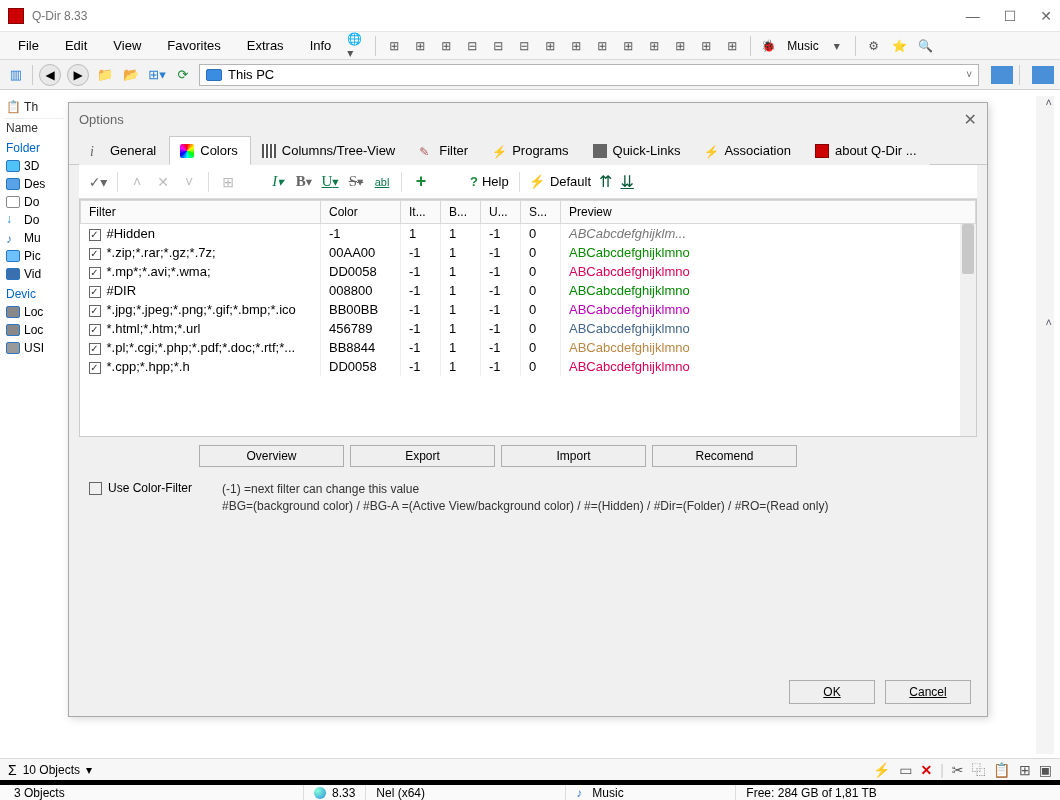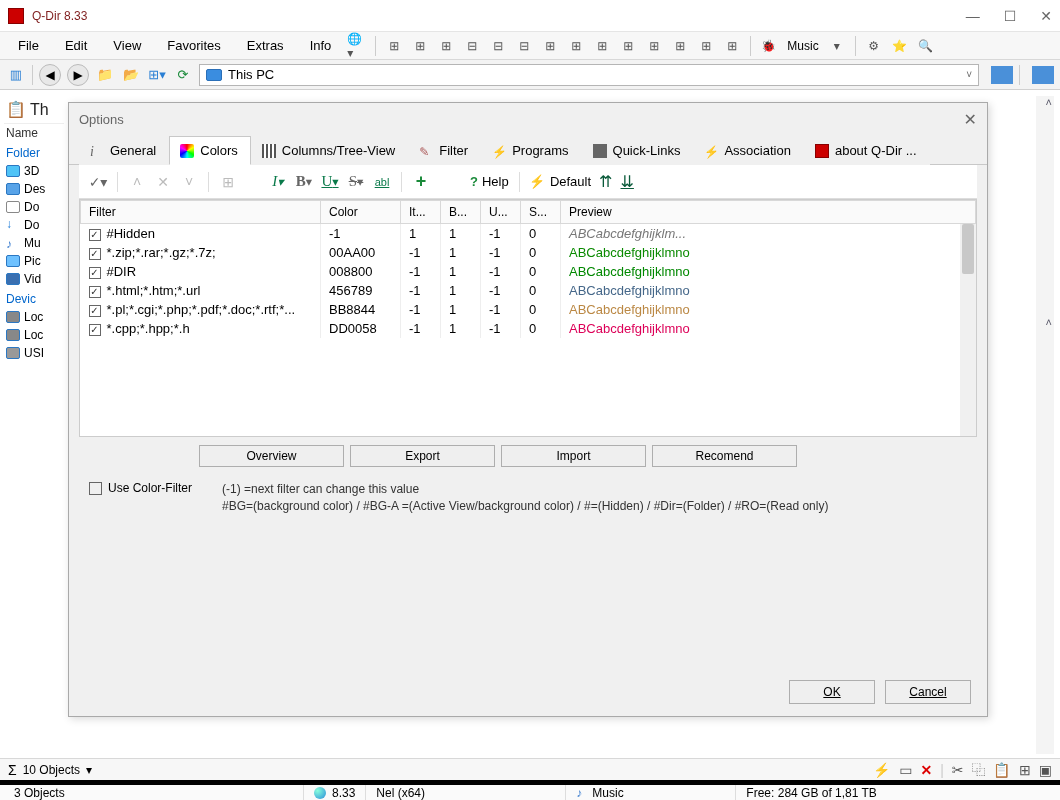--- a/index.html
+++ b/index.html
@@ -1,21 +1,21 @@
 <!DOCTYPE html>
 <html><head>
 <meta charset="utf-8">
 <style>
 * { box-sizing: border-box; margin: 0; padding: 0; font-family: 'Segoe UI', Tahoma, sans-serif; }
 body { background: #fff; width: 1060px; height: 800px; overflow: hidden; position: relative; font-size: 13px; }
 
 
 .titlebar { height: 32px; display: flex; align-items: center; padding: 0 8px; background: #fff; border-bottom: 1px solid #e5e5e5; }
 .titlebar .app-icon { width: 16px; height: 16px; background: #c00; border: 1px solid #800; margin-right: 8px; }
-.titlebar .title { font-size: 12px; color: #7f1d1d; }
+.titlebar .title { font-size: 12px; color: #737373; }
 .titlebar .winbuttons { margin-left: auto; display: flex; gap: 24px; color: #666; }
 .titlebar .winbuttons span { cursor: pointer; font-size: 14px; }
 
 
 .menubar { height: 28px; display: flex; align-items: center; padding: 0 6px; background: #f7f7f7; border-bottom: 1px solid #d8d8d8; gap: 2px; }
 .menubar .menuitem { padding: 4px 12px; font-size: 13px; cursor: pointer; }
 .menubar .micon { width: 20px; height: 20px; display: inline-flex; align-items: center; justify-content: center; cursor:pointer; font-size:12px; color:#555; margin: 0 2px;}
 .menubar .sep { width:1px; height:20px; background:#ccc; margin:0 4px; }
 .menubar .music-label { font-size: 12px; margin: 0 4px; }
 
@@ -23,21 +23,21 @@
 .navbar { height: 30px; display: flex; align-items: center; padding: 0 6px; background: #f3f3f3; border-bottom: 1px solid #d0d0d0; gap: 6px; }
 .navbar .navbtn { width: 22px; height: 22px; border-radius: 50%; display:flex;align-items:center;justify-content:center; background:#e8e8e8; border:1px solid #bbb; cursor:pointer; font-size:12px;}
 .navbar .flatbtn { width:20px; height:20px; display:flex; align-items:center; justify-content:center; cursor:pointer; font-size:13px; color:#444;}
 .navbar .address { flex:1; height:22px; border:1px solid #b5b5b5; background:#fff; display:flex; align-items:center; padding:0 6px; gap:6px; }
 .navbar .address .pc-icon { width:16px; height:12px; background:#3a8de0; border:1px solid #2a6fb8; border-radius:2px; }
 .navbar .rightmon { width:22px; height:18px; border:1px solid #4a90d9; background:#4a90d9; margin-left:6px; cursor:pointer;}
 
 
 .mainarea { position: absolute; top: 90px; left: 0; right:0; bottom: 40px; background:#fff; }
 .sidebar { position:absolute; left:0; top:0; width:68px; bottom:0; padding:6px 4px; font-size:12px; }
-.sidebar .sbhead { font-size: 16px; padding: 4px 2px; color:#222; border-bottom:1px solid #eee;}
+.sidebar .sbhead { font-size: 12px; padding: 4px 2px; color:#222; border-bottom:1px solid #eee;}
 .sidebar .sbname { color:#333; padding:2px;}
 .sidebar .sbcat { color:#06c; font-size:12px; padding:4px 2px 2px;}
 .sidebar .sbitem { display:flex; align-items:center; gap:4px; padding:2px 2px; font-size:12px; white-space:nowrap; overflow:hidden;}
 .sidebar .sbitem .ic { width:14px; height:12px; background:#58a3e8; border:1px solid #2b77c2; border-radius:2px; flex-shrink:0;}
 .sidebar .sbitem .ic.cube { background:#4fc3f7;}
 .sidebar .sbitem .ic.doc { background:#fff; border:1px solid #888;}
 .sidebar .sbitem .ic.dl { background:#fff; border:none; position:relative;}
 .sidebar .sbitem .ic.dl::after{content:"↓"; color:#2880d8; font-size:12px; position:absolute; left:0; top:-2px;}
 .sidebar .sbitem .ic.note { background:#fff;border:none;}
 .sidebar .sbitem .ic.note::after{content:"♪"; color:#4080d0; font-size:12px; position:absolute;}
@@ -331,27 +331,45 @@
           <tr>
             <td><span class="chk">✓</span>*.zip;*.rar;*.gz;*.7z;</td>
             <td>00AA00</td>
             <td>-1</td>
             <td>1</td>
             <td>-1</td>
             <td>0</td>
             <td style="color:#0a8a00;">ABCabcdefghijklmno</td>
           </tr>
           <tr>
+            <td><span class="chk">✓</span>*.mp*;*.avi;*.wma;</td>
+            <td>DD0058</td>
+            <td>-1</td>
+            <td>1</td>
+            <td>-1</td>
+            <td>0</td>
+            <td style="color:#dd0058;">ABCabcdefghijklmno</td>
+          </tr>
+          <tr>
             <td><span class="chk">✓</span>#DIR</td>
             <td>008800</td>
             <td>-1</td>
             <td>1</td>
             <td>-1</td>
             <td>0</td>
             <td style="color:#008800;">ABCabcdefghijklmno</td>
+          </tr>
+          <tr>
+            <td><span class="chk">✓</span>*.jpg;*.jpeg;*.png;*.gif;*.bmp;*.ico</td>
+            <td>BB00BB</td>
+            <td>-1</td>
+            <td>1</td>
+            <td>-1</td>
+            <td>0</td>
+            <td style="color:#bb00bb;">ABCabcdefghijklmno</td>
           </tr>
           <tr>
             <td><span class="chk">✓</span>*.html;*.htm;*.url</td>
             <td>456789</td>
             <td>-1</td>
             <td>1</td>
             <td>-1</td>
             <td>0</td>
             <td style="color:#456789;">ABCabcdefghijklmno</td>
           </tr>

